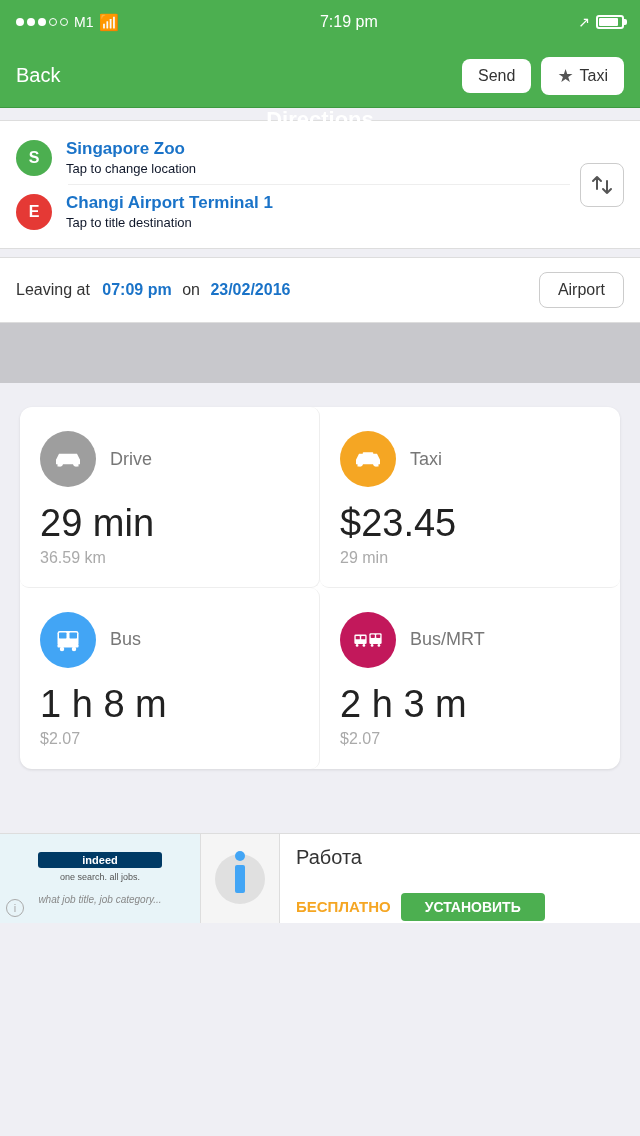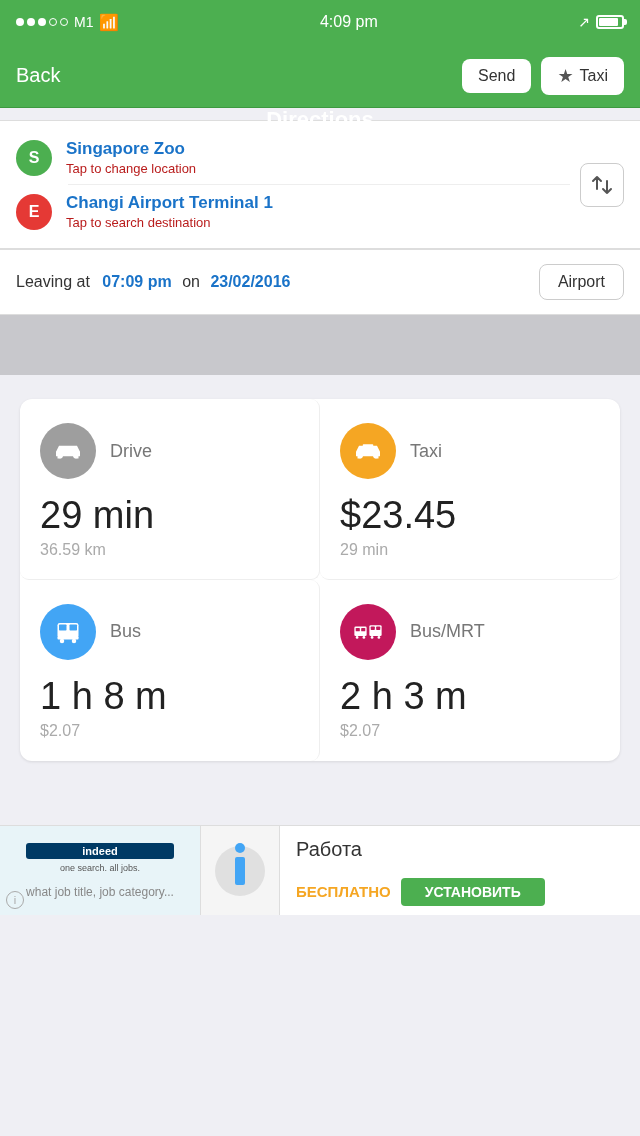--- a/index.html
+++ b/index.html
@@ -148,21 +148,21 @@
     .icon-green { background: #4caf50; }
     .icon-red { background: #e53935; }
     .location-text {}
     .location-name {
       font-size: 17px;
       font-weight: 700;
       color: #1a73c8;
     }
     .location-sub {
       font-size: 13px;
-      color: #b91c1c;
+      color: #0f172a;
       margin-top: 2px;
     }
     .swap-btn {
       width: 44px;
       height: 44px;
       border: 1.5px solid #ccc;
       border-radius: 8px;
       display: flex;
       align-items: center;
       justify-content: center;
@@ -176,21 +176,21 @@
 
     
     .leaving-bar {
       background: white;
       border-top: 1px solid #ddd;
       border-bottom: 1px solid #ddd;
       padding: 14px 16px;
       display: flex;
       align-items: center;
       justify-content: space-between;
-      margin-top: 0;
+      margin-top: 8px;
     }
     .leaving-text {
       font-size: 16px;
       color: #333;
     }
     .leaving-text .time-value {
       color: #1a73c8;
       font-weight: 600;
     }
     .refresh-btn {
@@ -317,21 +317,21 @@
       color: white;
       font-size: 22px;
       font-weight: 700;
     }
     .ad-right {
       flex: 1;
       padding: 12px 16px;
       display: flex;
       flex-direction: column;
       justify-content: center;
-      gap: 17px;
+      gap: 24px;
     }
     .ad-title {
       font-size: 20px;
       font-weight: 500;
       color: #333;
     }
     .ad-actions {
       display: flex;
       gap: 10px;
       align-items: center;
@@ -381,21 +381,21 @@
     <div class="signal-dots">
       <div class="dot"></div>
       <div class="dot"></div>
       <div class="dot"></div>
       <div class="dot empty"></div>
       <div class="dot empty"></div>
     </div>
     <span>M1</span>
     <span class="wifi-icon">📶</span>
   </div>
-  <div class="status-bar-center">4:09 pm</div>
+  <div class="status-bar-center">7:19 pm</div>
   <div class="status-bar-right">
     <span class="location-arrow">↗</span>
     <div class="battery-icon">
       <div class="battery-fill"></div>
     </div>
   </div>
 </div>
 
 <div class="nav-bar" style="position:relative;">
   <span class="nav-back">Back</span>
@@ -421,21 +421,21 @@
           <div class="location-sub">Tap to change location</div>
         </div>
       </div>
       <div class="location-divider"></div>
       <div class="location-row">
         <div class="location-icon icon-red">
           <span>E</span>
         </div>
         <div class="location-text">
           <div class="location-name">Changi Airport Terminal 1</div>
-          <div class="location-sub">Tap to search destination</div>
+          <div class="location-sub">Tap to title destination</div>
         </div>
       </div>
     </div>
     <div class="swap-btn">
       <svg viewBox="0 0 24 24" width="24" height="24" fill="#555">
         <path d="M7 16V4m0 0L3 8m4-4l4 4M17 8v12m0 0l4-4m-4 4l-4-4" stroke="#555" stroke-width="2" fill="none" stroke-linecap="round" stroke-linejoin="round"></path>
       </svg>
     </div>
   </div>
 </div>
@@ -535,21 +535,21 @@
   </div>
 </div>
 
 <div style="background:#efeff4; flex:1; min-height:40px;"></div>
 
 <div class="ad-banner" style="position:relative;">
   <div class="ad-left">
     <div class="ad-indeed">
       <div style="background:#003a65; color:white; font-size:11px; font-weight:700; padding:2px 6px; border-radius:3px; margin-bottom:4px;">indeed</div>
       <div style="font-size:9px; color:#555;">one search. all jobs.</div>
-      <div style="font-size:12px; color:#888; margin-top:12px;">what job title, job category...</div>
+      <div style="font-size:10px; color:#888; margin-top:12px;font-style:italic;">what job title, job category...</div>
     </div>
   </div>
   <div class="ad-middle">
     <div class="info-circle" style="width:50px;height:50px;background:#e0e0e0;border-radius:50%;display:flex;align-items:center;justify-content:center;">
       <div style="width:10px;height:28px;background:#42a5f5;border-radius:2px;position:relative;">
         <div style="width:10px;height:10px;background:#42a5f5;border-radius:50%;position:absolute;top:-14px;left:0;"></div>
       </div>
     </div>
   </div>
   <div class="ad-right">

